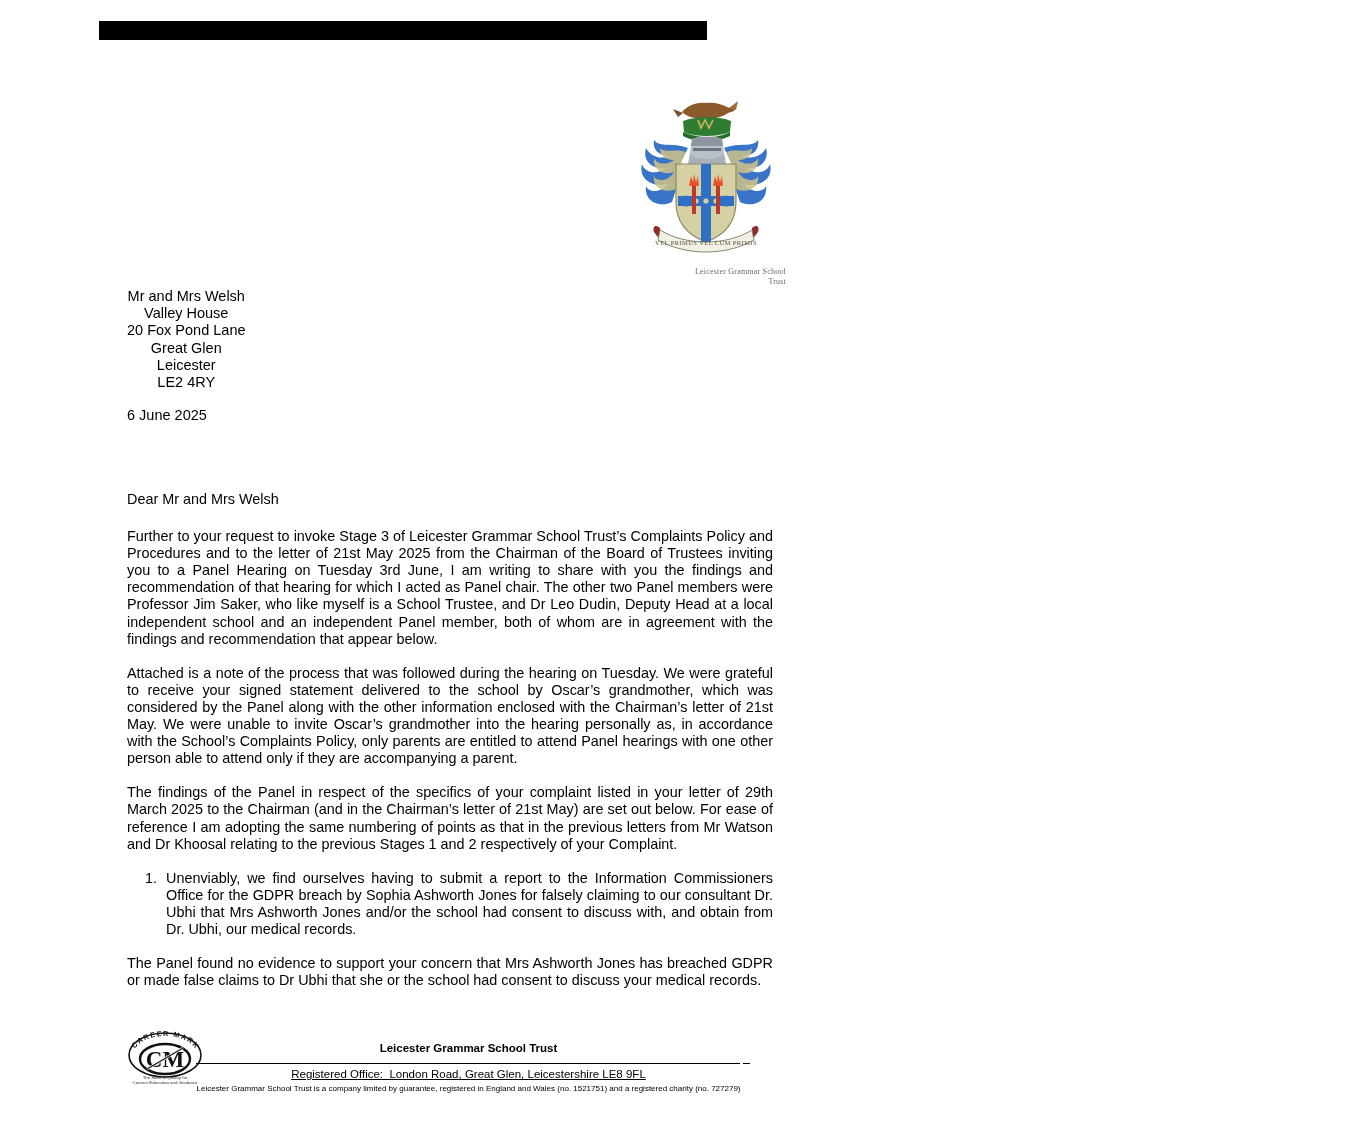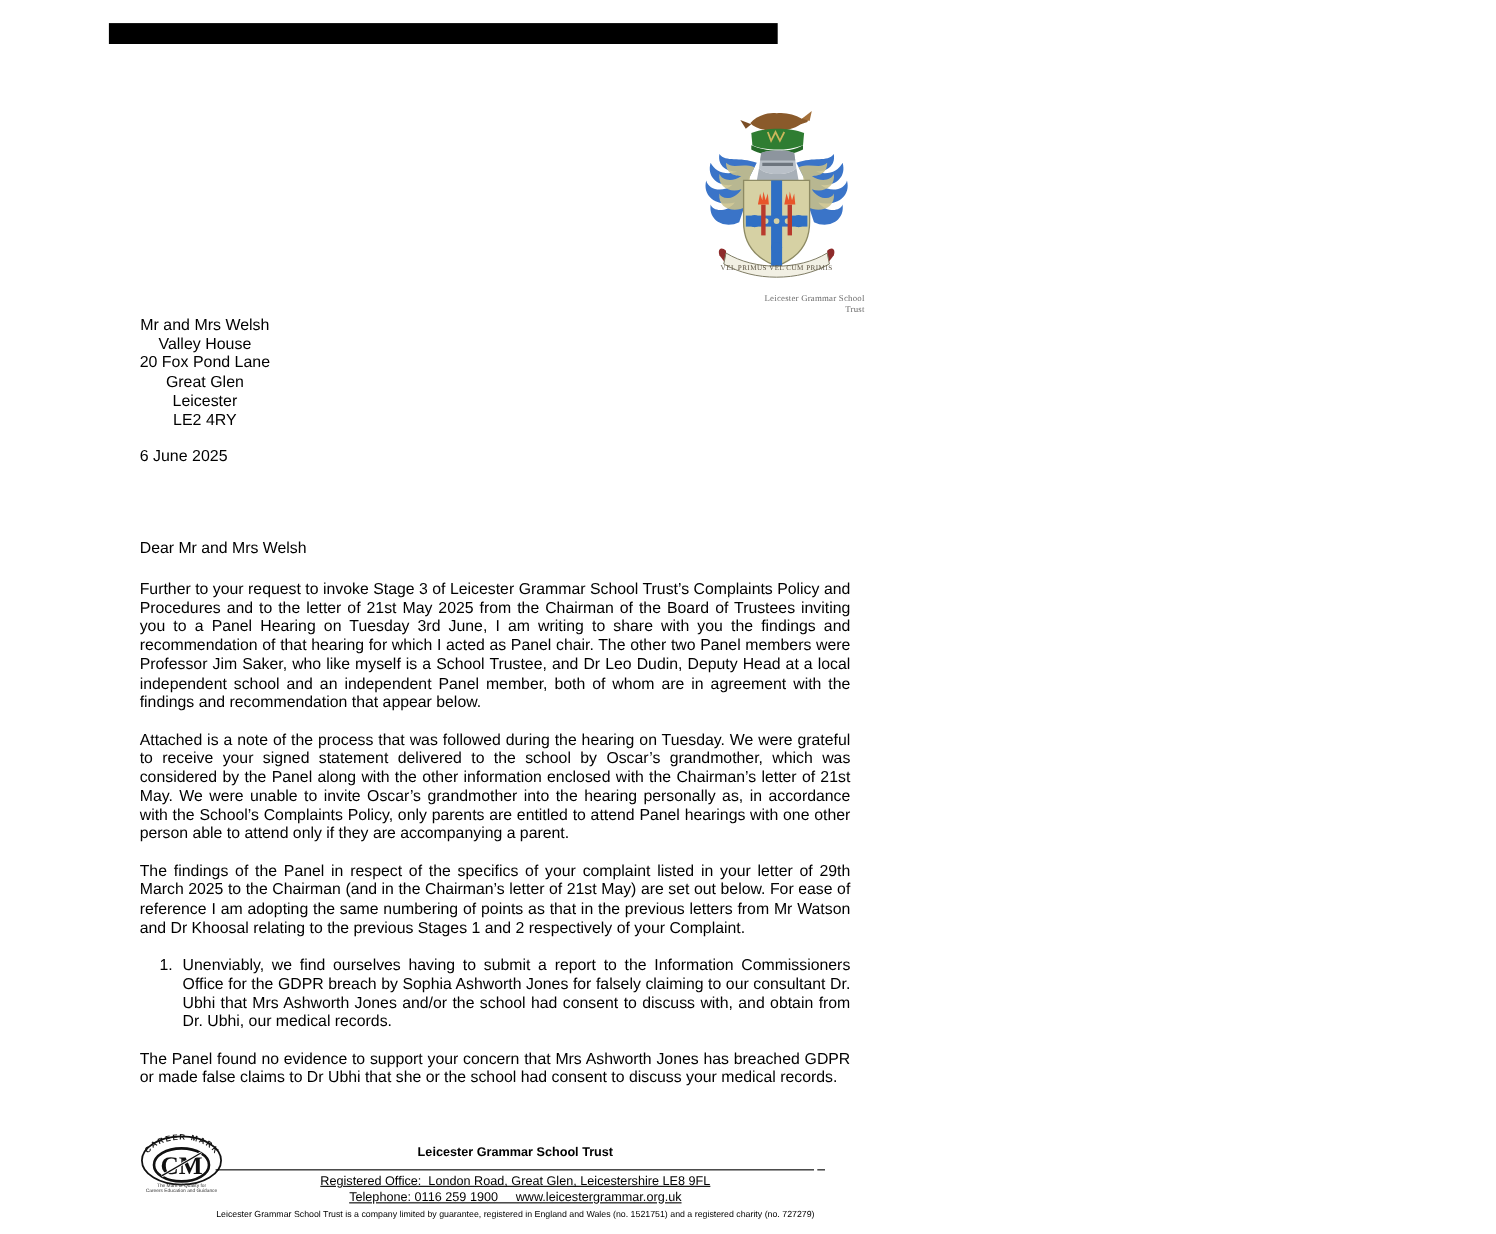--- a/index.html
+++ b/index.html
@@ -264,18 +264,17 @@
       <text x="42" y="50" text-anchor="middle" font-family="Liberation Sans, sans-serif" font-size="4.4" fill="#333333">The Mark of Quality for</text>
       <text x="42" y="55" text-anchor="middle" font-family="Liberation Sans, sans-serif" font-size="4.4" fill="#333333">Careers Education and Guidance</text>
     </svg>
 
     <div class="footer-title">Leicester Grammar School Trust</div>
     <div class="footer-rule"></div>
     <div class="footer-rule-tail"></div>
 
     <div class="footer-lines">
       <div class="footer-line-1">Registered Office:  London Road, Great Glen, Leicestershire LE8 9FL</div>
-      <div class="footer-line-2">Telephone: 0116 259 1900     www.leicestergrammar.org.uk</div>
       <div class="footer-line-3">Leicester Grammar School Trust is a company limited by guarantee, registered in England and Wales (no. 1521751) and a registered charity (no. 727279)</div>
     </div>
   </div>
 
 </div>
 
 </body></html>

